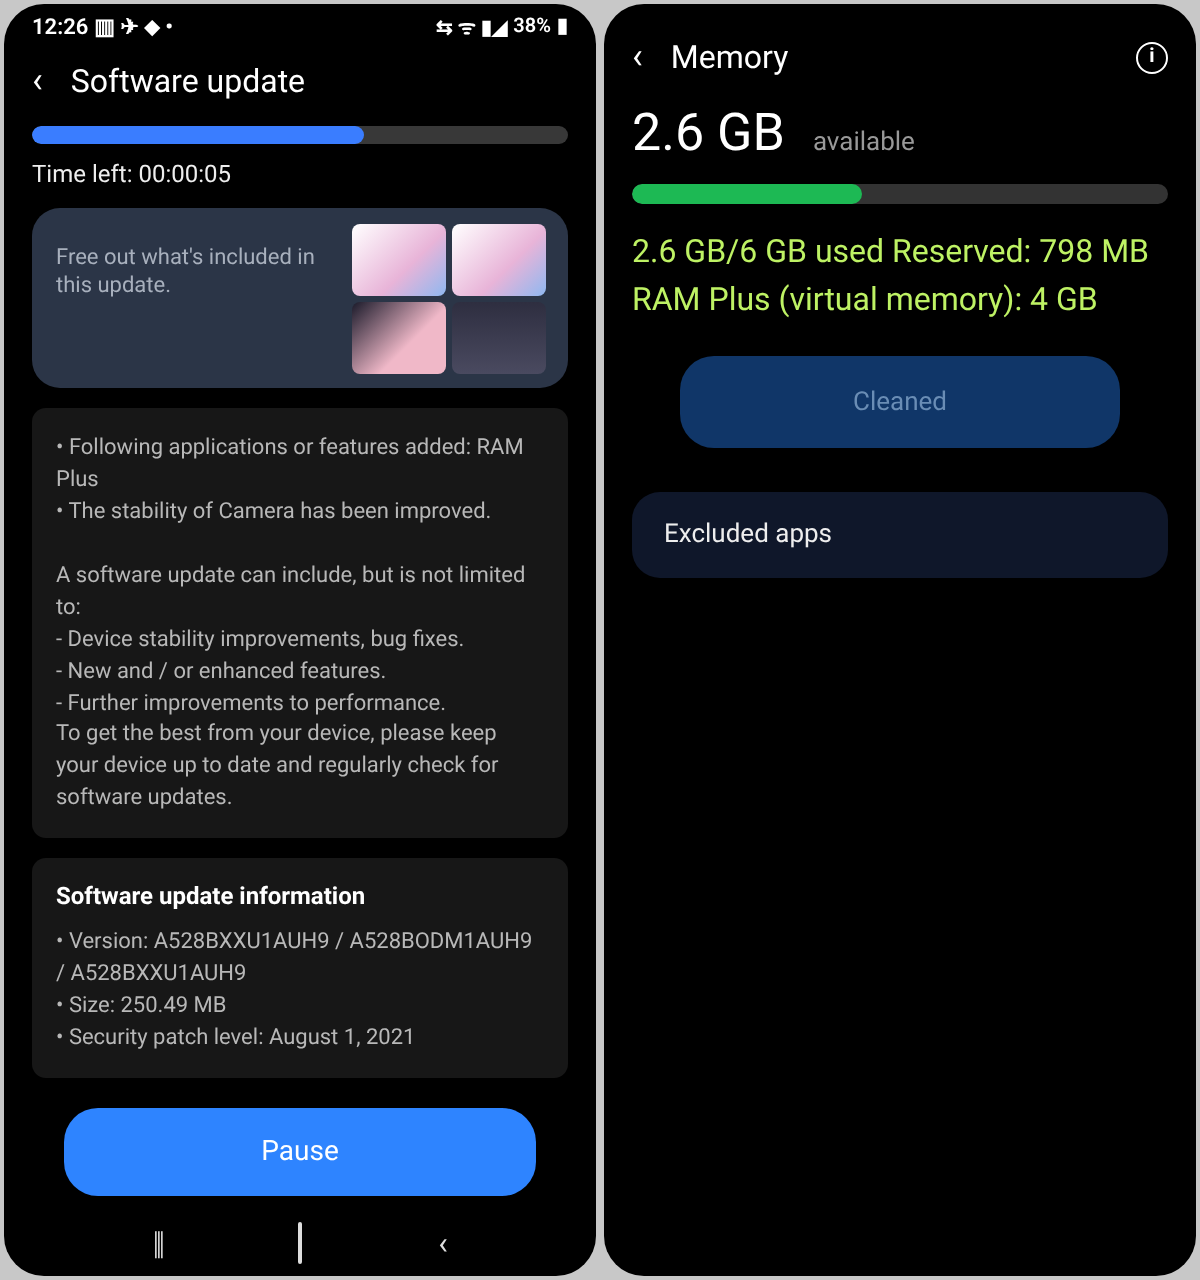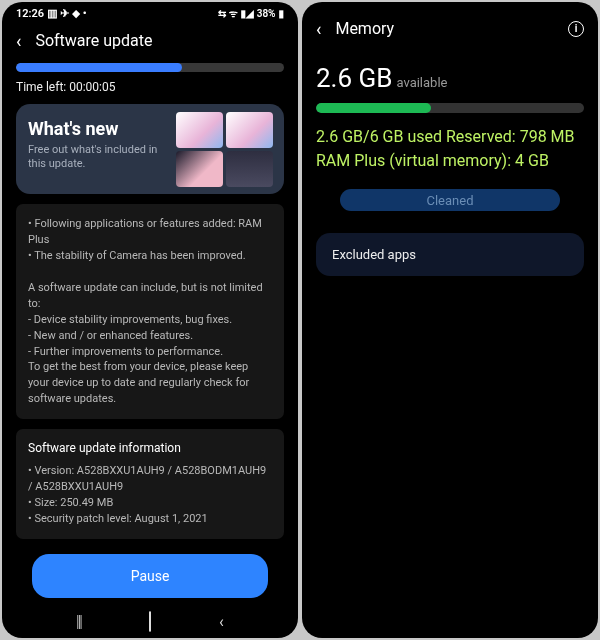--- a/index.html
+++ b/index.html
@@ -90,21 +90,21 @@
     border-radius: 7px;
     padding: 12px;
     margin-bottom: 10px;
   }
   .detail-text, .info-text {
     font-size: 11px;
     color: #b8b8b8;
     line-height: 1.45;
     white-space: pre-line;
   }
-  .info-heading { font-size: 12px; color:#fff; font-weight:400; margin-bottom:8px;}
+  .info-heading { font-size: 12px; color:#fff; font-weight:700; margin-bottom:8px;}
   .pause-row { padding: 4px 30px 6px 30px; }
   .pause-btn {
     background: #2e84ff;
     color: #fff;
     height: 44px;
     border-radius: 17px;
     display: flex;
     align-items: center;
     justify-content: center;
     font-size: 14px;
@@ -114,31 +114,31 @@
     height: 34px;
     display: flex;
     align-items: center;
     justify-content: space-around;
     padding: 0 40px;
   }
   .nav-btn { color:#ddd; font-size:16px; cursor:pointer; }
   .nav-recent { letter-spacing:-2px; font-weight:300;}
   .nav-home { width:13px; height:13px; border:1.5px solid #ddd; border-radius:3px; }
   
-  .mem-avail-row { display:flex; align-items: baseline; gap:4px; margin-top:14px; }
+  .mem-avail-row { display:flex; align-items: baseline; gap:14px; margin-top:3px; }
   .mem-big { font-size: 26px; font-weight:400; color:#fff; }
   .mem-small { font-size: 13px; color:#999; }
   .mem-bar { height:10px; background:#333; border-radius:5px; margin-top:10px; overflow:hidden;}
   .mem-fill { height:100%; background:#1db954; width:43%; border-radius:5px;}
   .mem-stats { font-size:16px; color:#bef264; margin-top:12px; line-height:1.5; }
   .mem-hint { font-size:12px; color:#ccc; margin-top:14px; }
   .cleaned-btn {
     background: #103668;
     color: #6a8db5;
-    height: 22px;
+    height: 46px;
     border-radius: 17px;
     display:flex; align-items:center; justify-content:center;
     font-size:13px;
     margin: 16px 24px 0 24px;
   }
   .excluded-card {
     background:#0f172a;
     border-radius:14px;
     padding:14px 16px;
     margin-top:22px;
@@ -168,21 +168,20 @@
     <span class="title">Software update</span>
   </div>
 
   <div class="content">
     <div class="progress-bar">
       <div class="progress-fill" style="width:62%"></div>
     </div>
     <div class="time-left">Time left: 00:00:05</div>
 
     <div class="whats-new-card">
-      <div class="wn-title">What's new</div>
       <div class="wn-sub">Free out what's included in this update.</div>
       <div class="wn-thumbs">
         <div class="thumb"></div>
         <div class="thumb"></div>
         <div class="thumb c"></div>
         <div class="thumb b"></div>
       </div>
     </div>
 
     <div class="detail-card">

